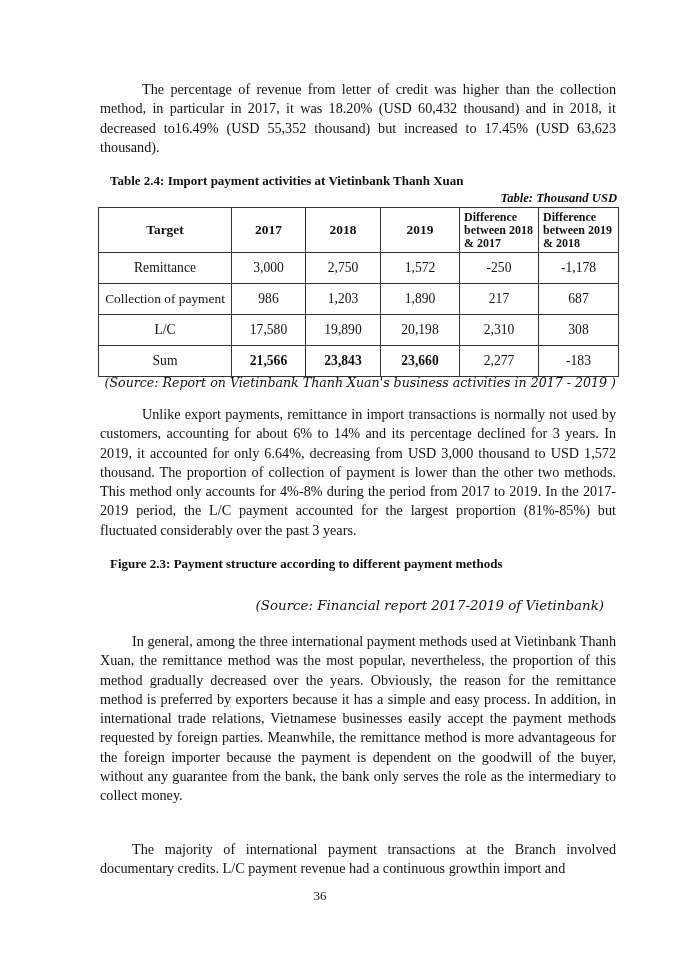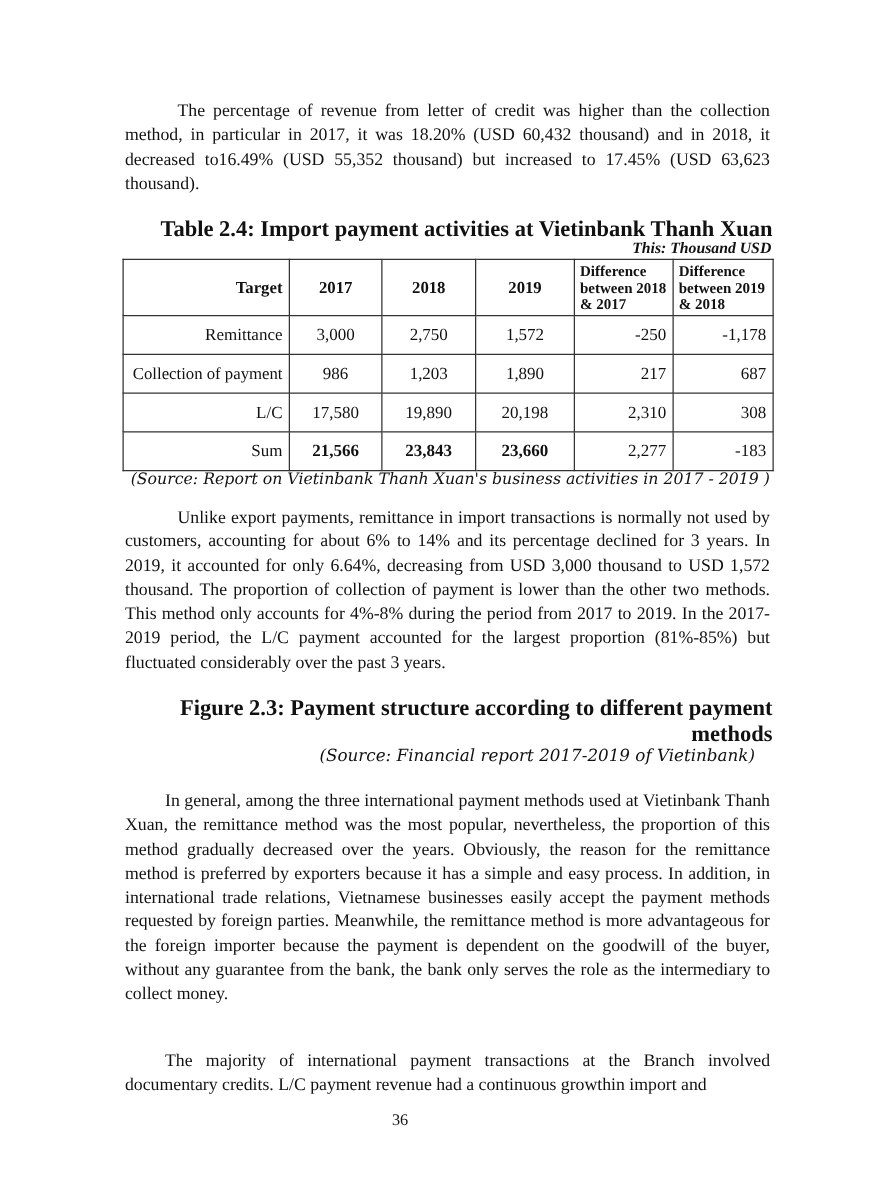--- a/index.html
+++ b/index.html
@@ -1,43 +1,43 @@
 <!DOCTYPE html>
 <html><head>
 <meta charset="utf-8">
 <style>
   html, body { margin: 0; padding: 0; background: #ffffff; }
   body { width: 700px; height: 960px; position: relative; overflow: hidden;
          font-family: "Liberation Serif", "DejaVu Serif", serif; color: #111; }
   .para { position: absolute; left: 100px; width: 516px; font-size: 14.2px; line-height: 19.3px;
           text-align: justify; margin: 0; }
   .para .indent { display: inline-block; width: 42px; }
-  .caption { position: absolute; left: 98px; width: 520px; text-align: right; font-weight: bold;
-             font-size: 18px; margin: 0; }
+  .caption { position: absolute; left: 110px; width: 520px; text-align: left; font-weight: bold;
+             font-size: 13px; margin: 0; }
   .unit { position: absolute; right: 83px; top: 191px; font-weight: bold; font-style: italic; font-size: 12.6px; }
   table.data { position: absolute; left: 98px; top: 207px; width: 520px; border-collapse: collapse;
                font-size: 13.6px; table-layout: fixed; }
   table.data td, table.data th { border: 1.3px solid #333; padding: 0 5px; vertical-align: middle; }
   table.data th { font-weight: bold; height: 40px; font-size: 13.4px; }
   table.data th.small { font-size: 12px; line-height: 13px; text-align: left; padding: 2px 4px; }
   table.data td { height: 30px; }
   .c { text-align: center; }
-  .l { text-align: right; }
+  .l { text-align: center; }
   .b { font-weight: bold; }
   td.two { font-size: 13.4px; line-height: 14px; }
   .source { position: absolute; font-style: italic; font-size: 13.4px; font-family: "DejaVu Serif", serif; }
   .pagenum { position: absolute; top: 888px; left: 0; width: 640px; text-align: center; font-size: 13px; }
 </style>
 </head>
 <body>
 
 <p class="para" style="top:80px;"><span class="indent"></span><span>The percentage of revenue from letter of credit was higher than the collection method, in particular in 2017, it was 18.20% (USD 60,432 thousand) and in 2018, it decreased to16.49% (USD 55,352 thousand) but increased to 17.45% (USD 63,623 thousand).</span></p>
 
 <p class="caption" style="top:173px;">Table 2.4: Import payment activities at Vietinbank Thanh Xuan</p>
-<div class="unit">This: Thousand USD</div>
+<div class="unit">Table: Thousand USD</div>
 
 <table class="data">
   <colgroup>
     <col style="width:133px">
       <col style="width:74px">
       <col style="width:75px">
       <col style="width:79px">
       <col style="width:79px">
       <col style="width:80px">
   </colgroup>

